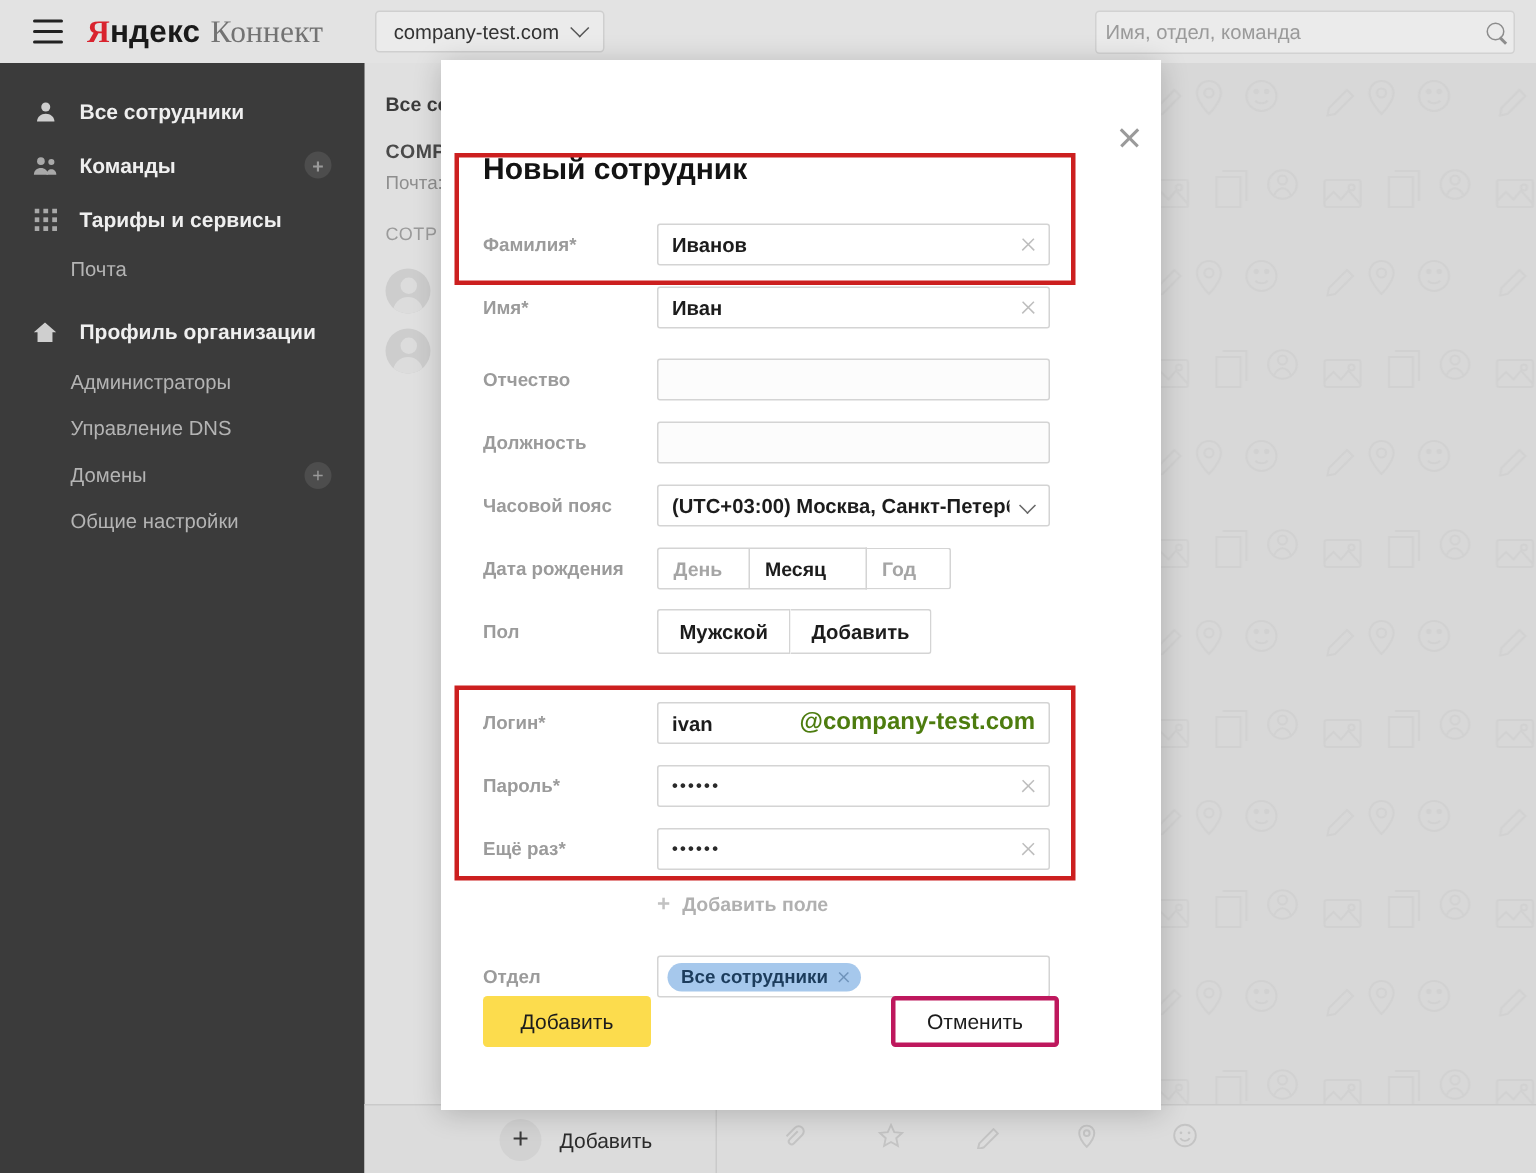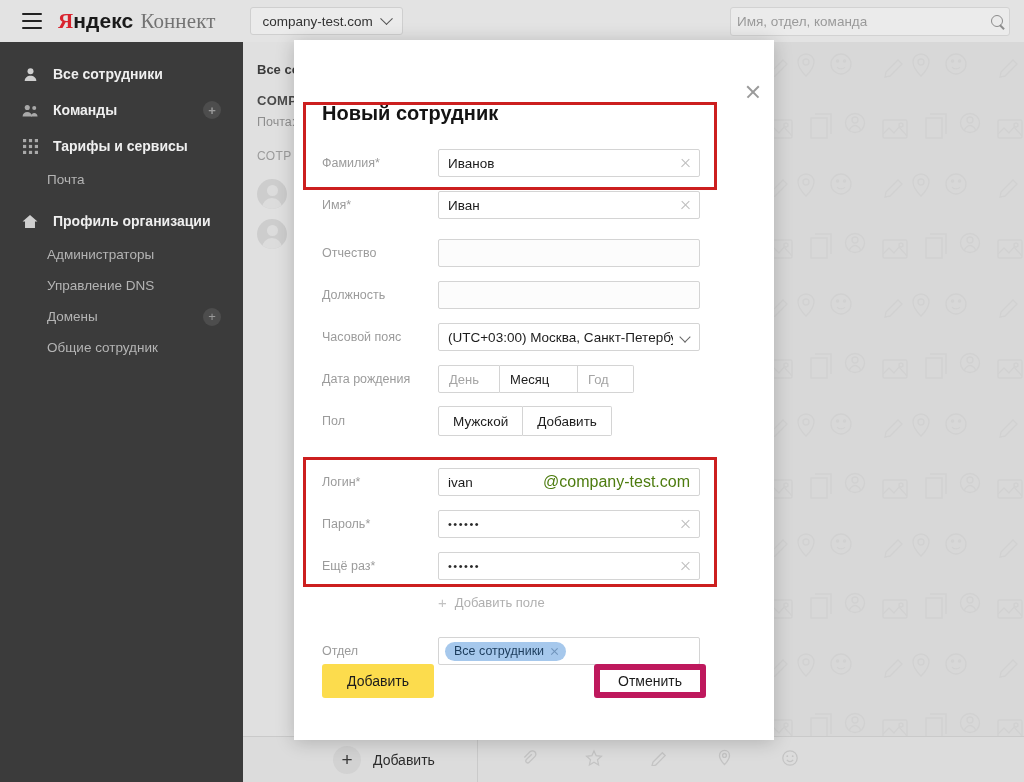--- a/index.html
+++ b/index.html
@@ -161,21 +161,21 @@
     font-size: 20px; font-weight: 700; color: #131313;
   }
 
   .hl-box {
     position: absolute;
     border: 3px solid #cc1f1f;
     pointer-events: none;
     z-index: 40;
   }
 
-  .form { position: absolute; left: 0; top: 102px; width: 440px; }
+  .form { position: absolute; left: 0; top: 102px; width: 440px; font-weight: bold; }
 
   .row { display: flex; align-items: center; height: 42px; padding-left: 28px; }
   .row .lbl {
     width: 116px; flex: 0 0 116px;
     font-size: 12.5px; color: #9b9b9b;
   }
   .row .lbl .req { color: #9b9b9b; }
 
   .fld {
     position: relative;
@@ -263,21 +263,21 @@
              display: flex; align-items: center; padding: 0 28px; }
   .btn-primary {
     height: 34px; min-width: 112px; padding: 0 18px;
     background: #fcdc4d; border: 0; border-radius: 3px;
     font-size: 14px; color: #1c1c1c; cursor: pointer;
     font-family: "Liberation Sans", sans-serif;
   }
   .btn-secondary {
     height: 34px; min-width: 112px; padding: 0 18px;
     margin-left: auto;
-    background: #fff; border: 6px solid #be185d; border-radius: 3px;
+    background: #fff; border: 3px solid #be185d; border-radius: 3px;
     font-size: 14px; color: #1c1c1c; cursor: pointer;
     font-family: "Liberation Sans", sans-serif;
   }
 </style>
 </head>
 <body>
 
 <div id="app">
 
   <div class="topbar">
@@ -362,21 +362,21 @@
       <span>Администраторы</span>
     </div>
     <div class="nav-item sub">
       <span>Управление DNS</span>
     </div>
     <div class="nav-item sub">
       <span>Домены</span>
       <span class="nav-plus">+</span>
     </div>
     <div class="nav-item sub">
-      <span>Общие сотрудник</span>
+      <span>Общие настройки</span>
     </div>
   </div>
 
   <div class="content">
 
     <svg class="bgpattern" width="491" height="740" viewBox="0 0 491 740" preserveAspectRatio="none">
       <defs>
         <pattern id="icopat" width="115" height="120" patternUnits="userSpaceOnUse">
           <g fill="none" stroke="#cbcbcb" stroke-width="1.4">
             <path d="M8 30 L20 18 L24 22 L12 34 L7 35 Z"></path>

